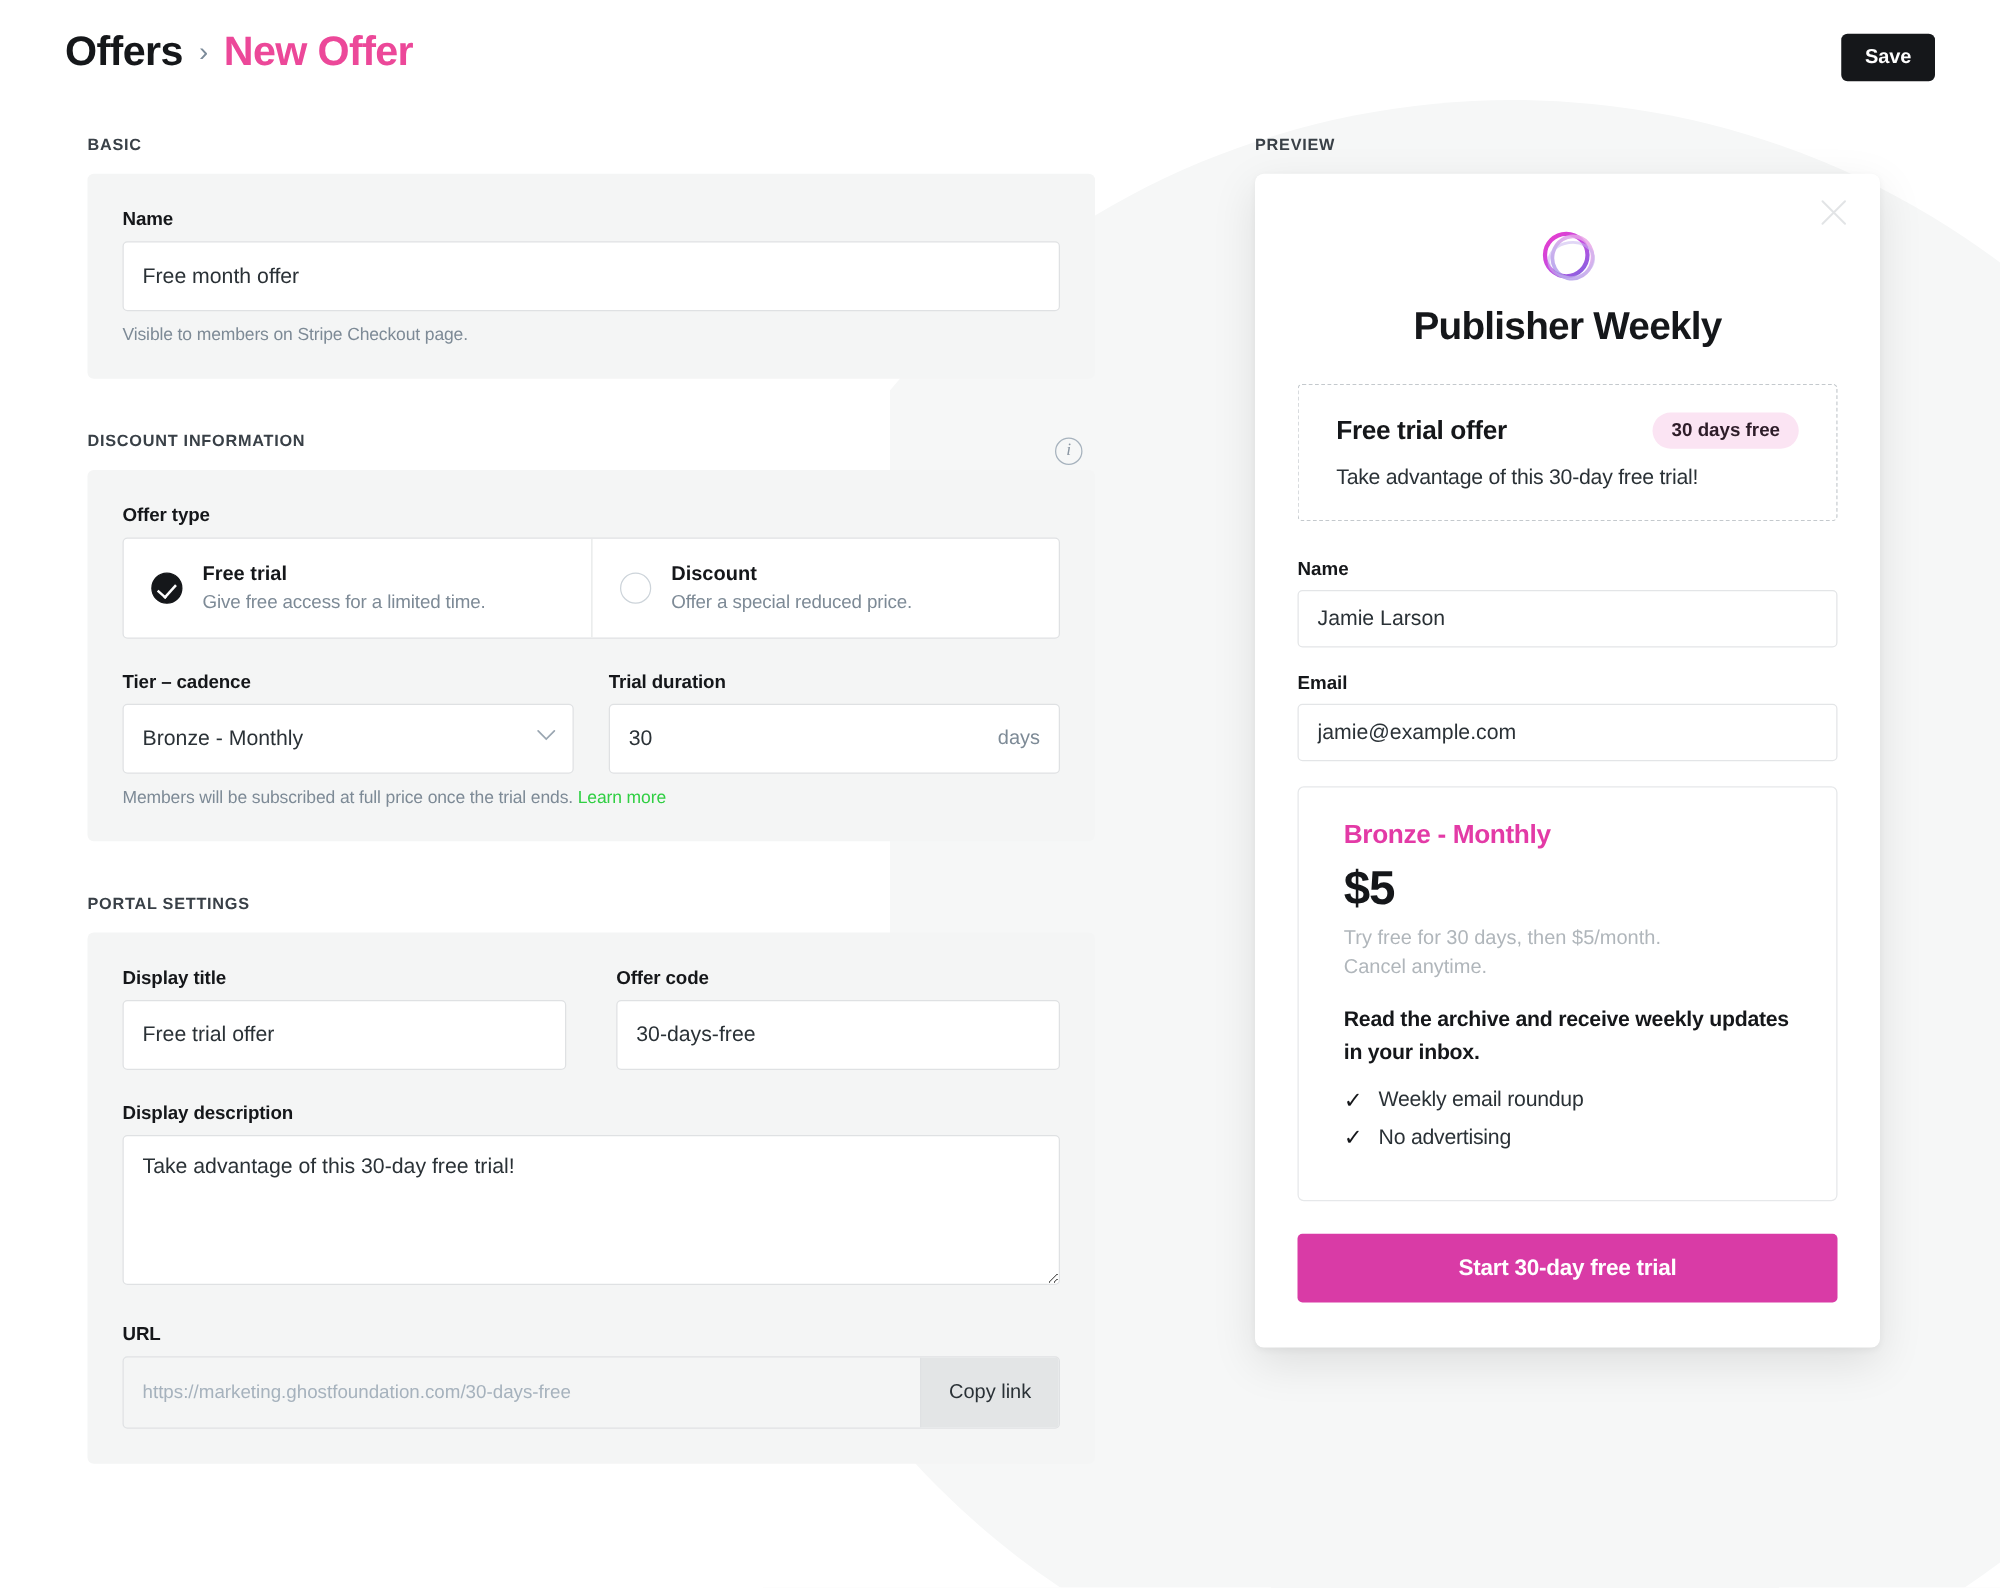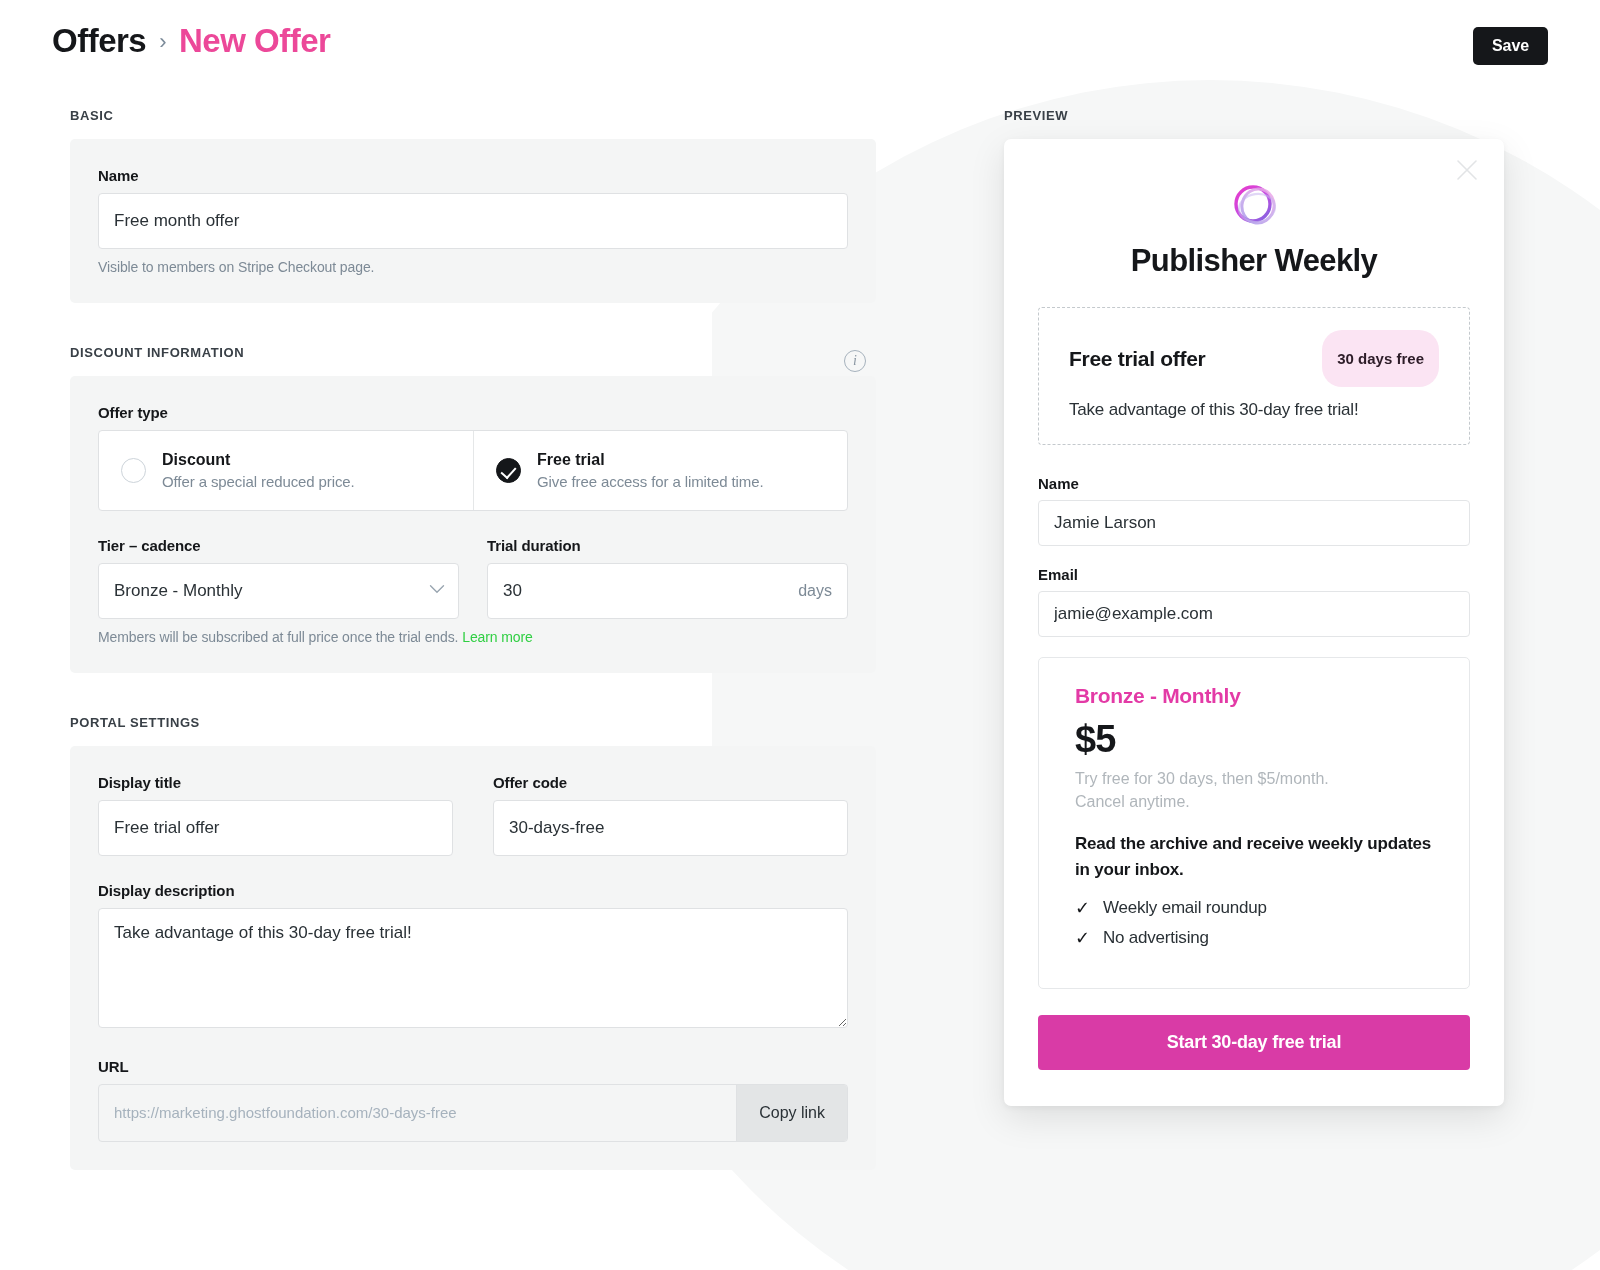--- a/index.html
+++ b/index.html
@@ -252,21 +252,21 @@
   .offer-box-top {
     display: flex; align-items: center; justify-content: space-between;
     margin-bottom: 13px;
   }
   .offer-box-title { font-size: 21px; font-weight: 700; color: #15171a; letter-spacing: -0.3px; }
   .offer-badge {
     background: #fbe4f3;
     color: #2d1c28;
     font-size: 15px; font-weight: 700;
     border-radius: 20px;
-    padding: 20px 15px;
+    padding: 6px 15px;
     white-space: nowrap;
   }
   .offer-box-desc { font-size: 17px; color: #2a3136; letter-spacing: -0.2px; }
 
   .pv-label { font-size: 15px; font-weight: 700; color: #15171a; margin-bottom: 8px; }
   .pv-input {
     width: 100%; height: 46px;
     border: 1px solid #e3e5e7;
     border-radius: 4px;
     padding: 0 15px;
@@ -361,32 +361,32 @@
     <div style="margin-top:42px;">
       <div class="sec-head-row">
         <div class="section-label" style="margin-bottom:16px;">DISCOUNT INFORMATION</div>
         <div class="info-icon">i</div>
       </div>
       <div class="panel">
         <div class="field-label">Offer type</div>
         <div class="radio-row">
 
           <div class="radio-card">
+            <div class="radio-dot checked"></div>
+            <div>
+              <div class="radio-title">Free trial</div>
+              <div class="radio-sub">Give free access for a limited time.</div>
+            </div>
+          </div>
+
+          <div class="radio-card">
             <div class="radio-dot"></div>
             <div>
               <div class="radio-title">Discount</div>
               <div class="radio-sub">Offer a special reduced price.</div>
-            </div>
-          </div>
-
-          <div class="radio-card">
-            <div class="radio-dot checked"></div>
-            <div>
-              <div class="radio-title">Free trial</div>
-              <div class="radio-sub">Give free access for a limited time.</div>
             </div>
           </div>
 
         </div>
 
         <div class="two-col">
           <div class="col">
             <div class="field-label">Tier – cadence</div>
             <div class="select-wrap">
               <input class="text-input" type="text" readonly="" value="Bronze - Monthly" style="">

